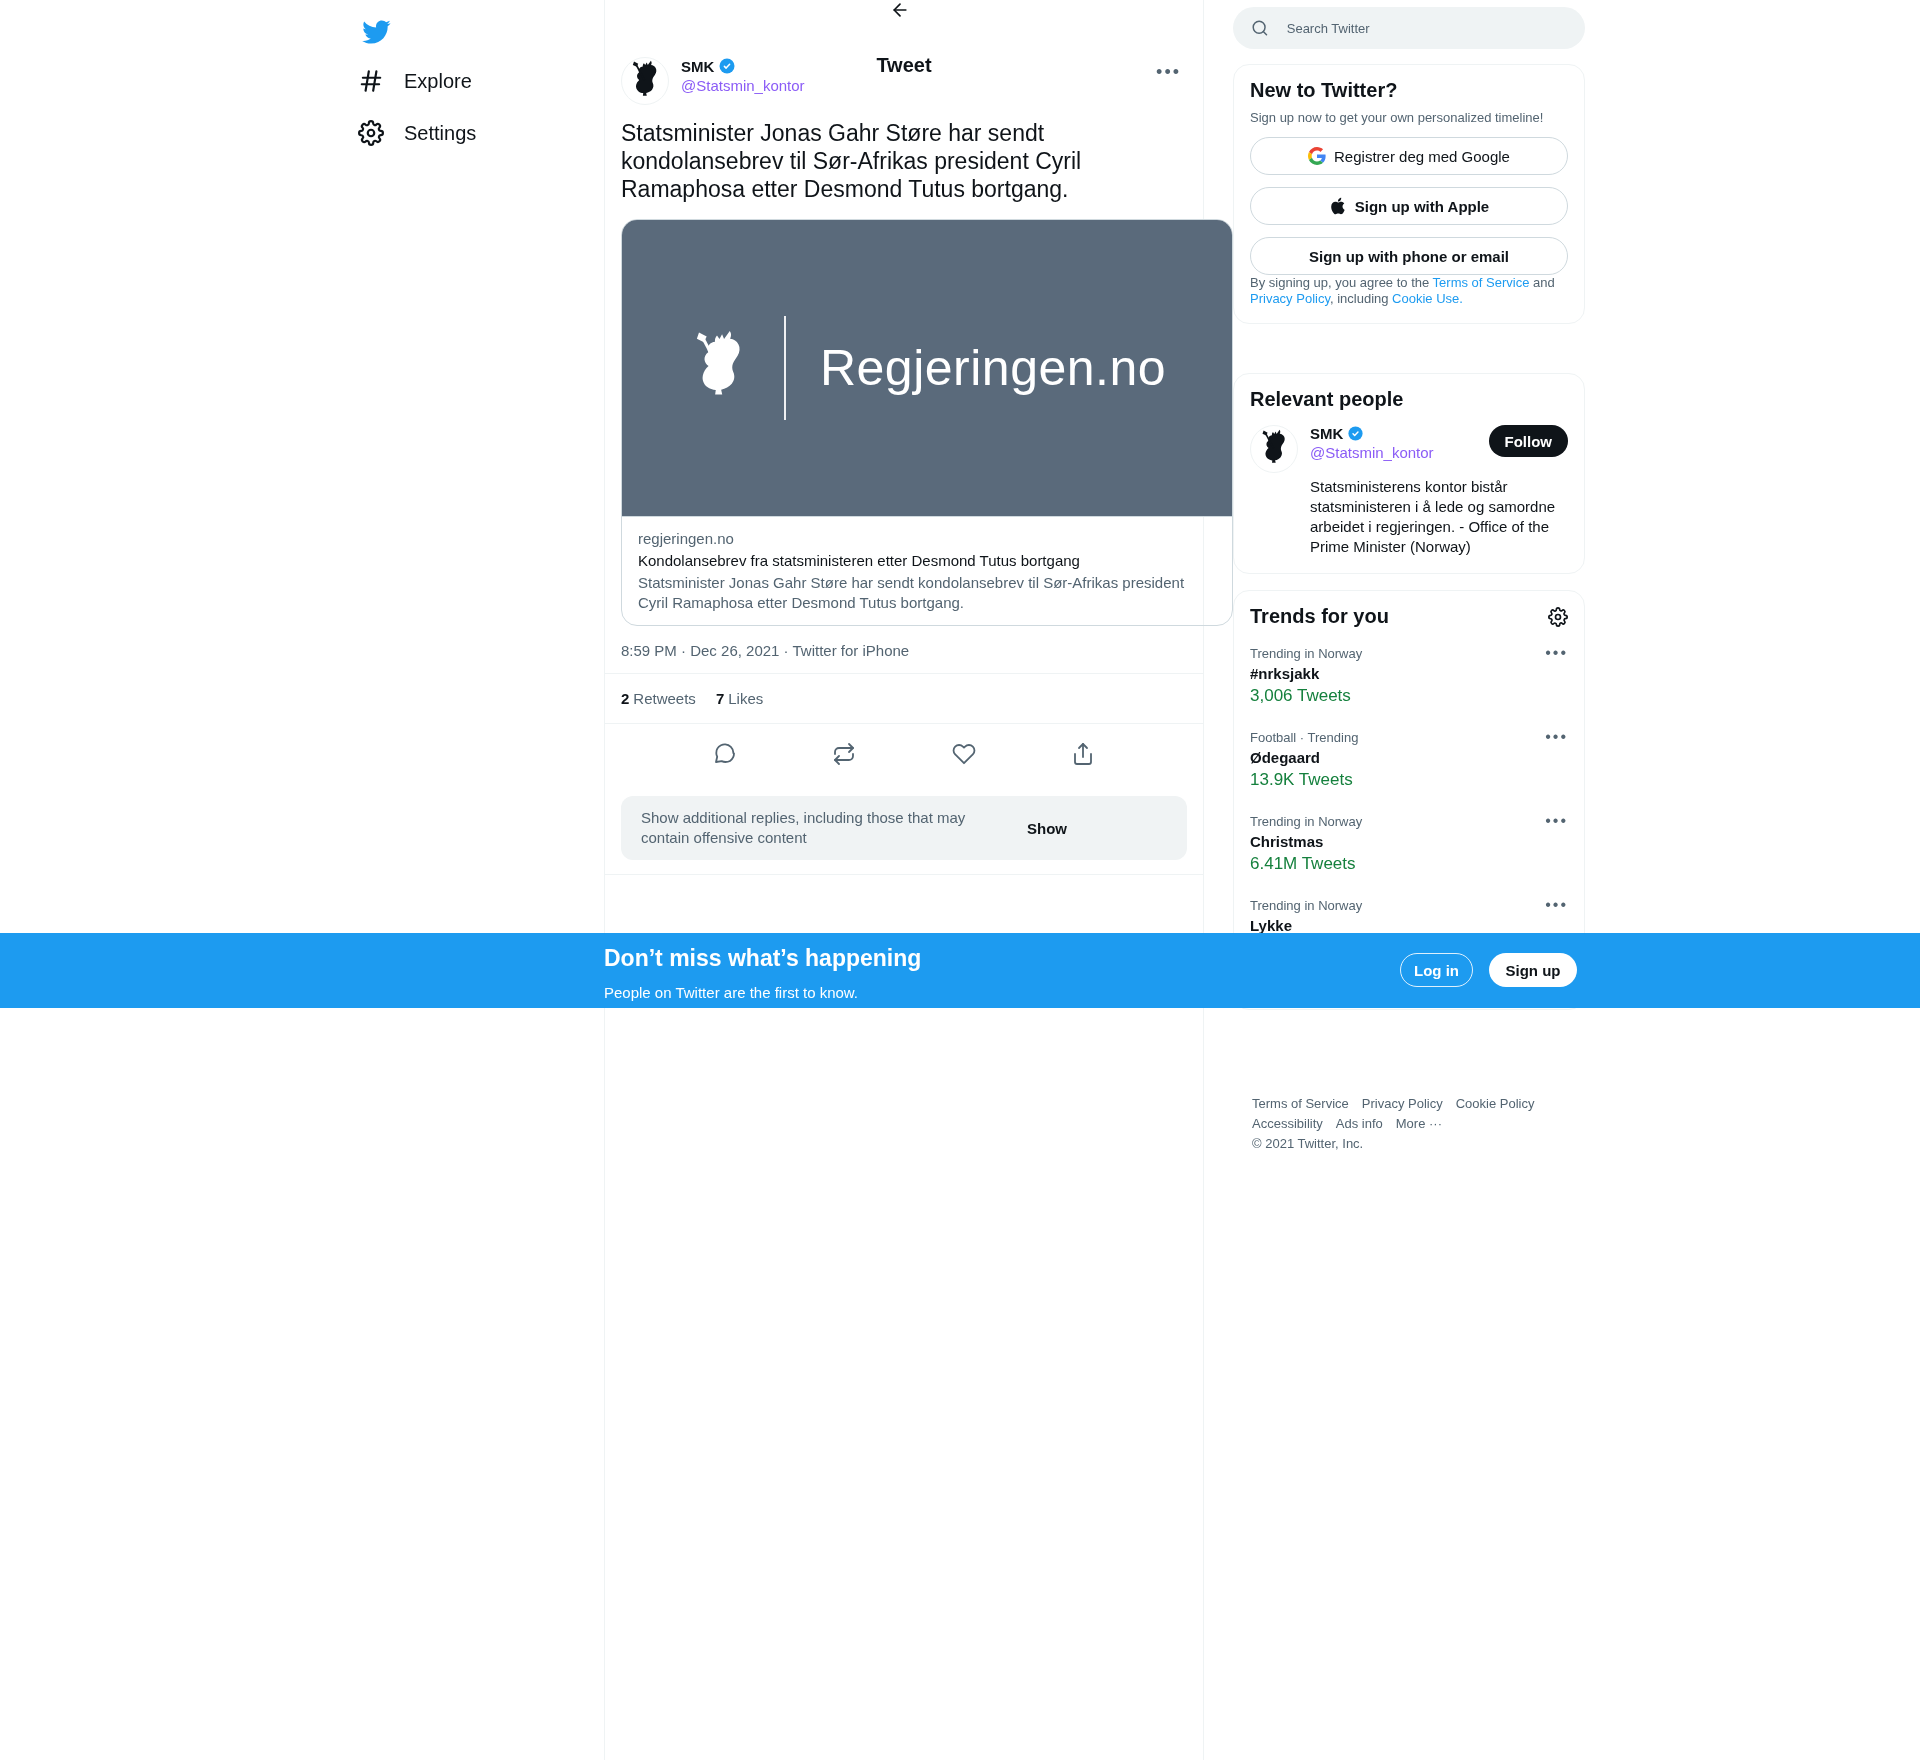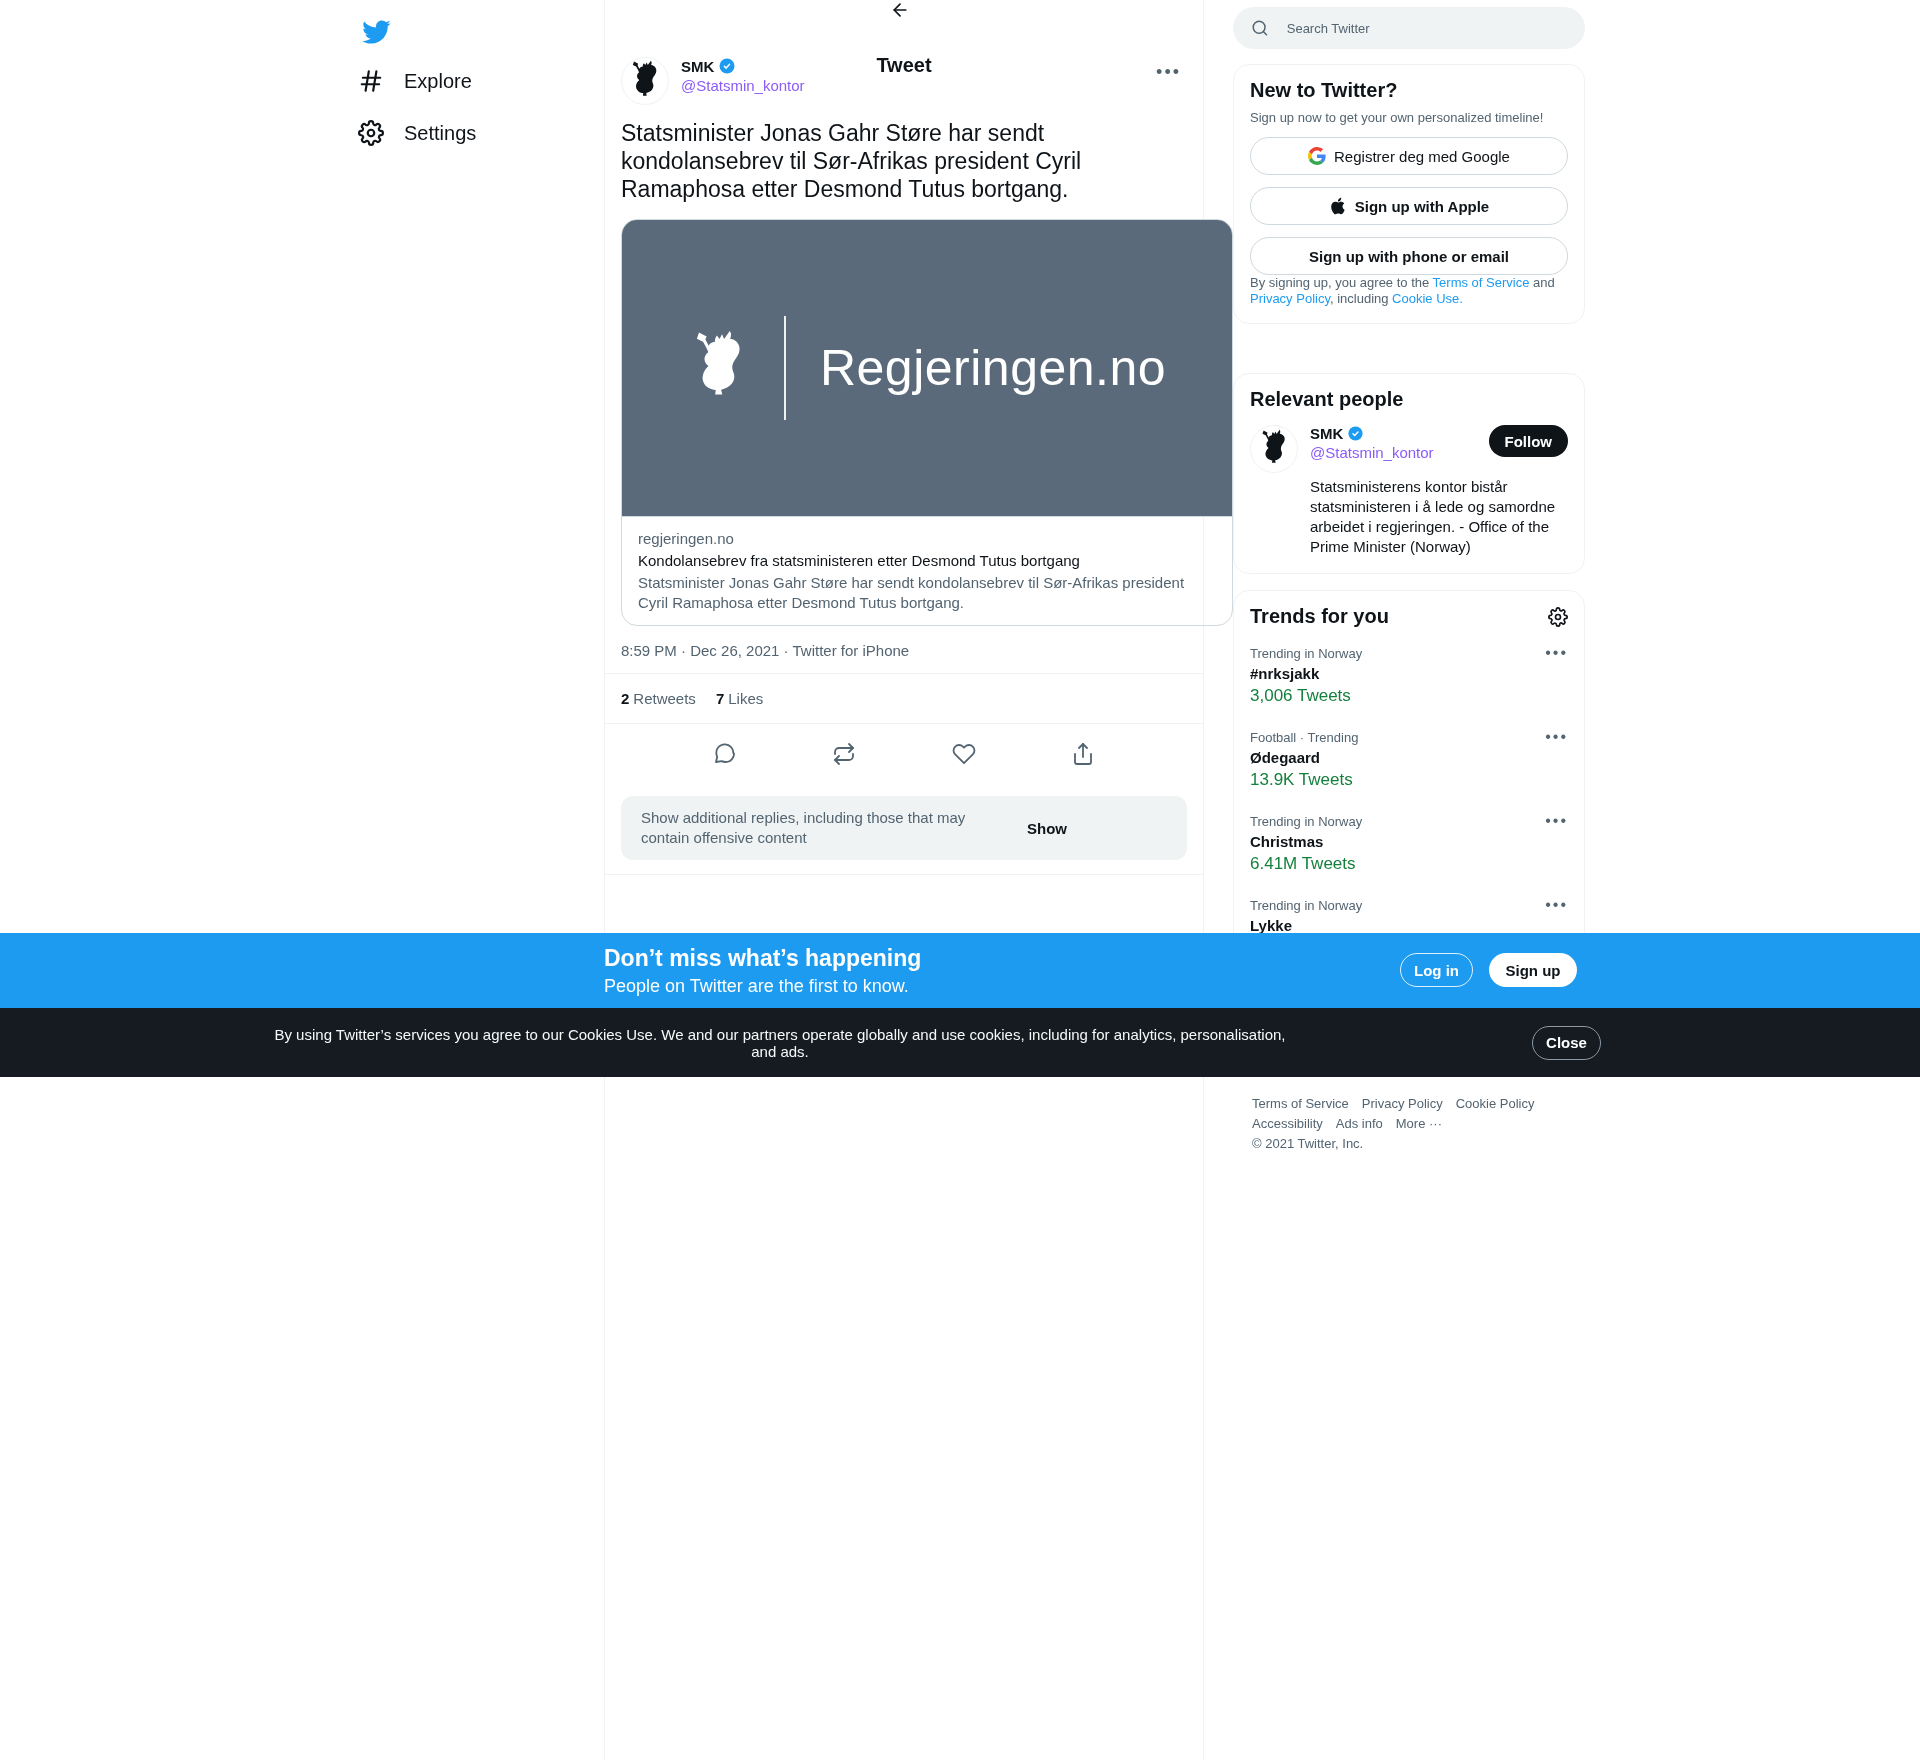--- a/index.html
+++ b/index.html
@@ -83,21 +83,21 @@
   .trend-item { position:relative; padding:12px 16px; cursor:pointer; }
   .trend-ctx { font-size:13px; color:#536471; }
   .trend-name { font-size:15px; font-weight:bold; color:#0f1419; margin-top:4px; }
   .trend-cnt { font-size:17px; color:#15803d; margin-top:4px; }
   .trend-more { position:absolute; right:16px; top:10px; color:#536471; font-size:16px; letter-spacing:2px; cursor:pointer; }
 
   
   .cta-banner { position:absolute; left:0; top:933px; width:1920px; height:75px; background:#1d9bf0; z-index:30; }
   .cta-txt { position:absolute; left:604px; top:12px; color:#fff; }
   .cta-title { font-size:23px; font-weight:bold; }
-  .cta-sub { font-size:18px; margin-top:4px; }
+  .cta-sub { font-size:15px; margin-top:12px; }
   .cta-btns { position:absolute; left:1400px; top:20px; display:flex; gap:16px; }
   .pill-btn { height:34px; border-radius:17px; font-size:15px; font-weight:bold; display:flex; align-items:center; justify-content:center; cursor:pointer; }
   .login-btn { width:73px; border:1px solid rgba(255,255,255,.85); color:#fff; background:transparent; }
   .signup-btn { width:88px; border:none; color:#0f1419; background:#fff; }
 
   .cookie-banner { position:absolute; left:0; top:1008px; width:1920px; height:69px; background:#151b21; z-index:30; }
   .cookie-txt { position:absolute; left:260px; width:1040px; top:50%; transform:translateY(-50%); text-align:center; color:#f7f9f9; font-size:15px; }
   .close-btn { position:absolute; left:1532px; top:50%; transform:translateY(-50%); width:69px; height:34px; border-radius:17px; border:1px solid #8b98a5; background:transparent; color:#fff; font-size:15px; font-weight:bold; cursor:pointer; }
 
   
@@ -360,18 +360,14 @@
     <div class="cta-txt">
       <div class="cta-title">Don’t miss what’s happening</div>
       <div class="cta-sub">People on Twitter are the first to know.</div>
     </div>
     <div class="cta-btns">
       <button class="pill-btn login-btn">Log in</button>
       <button class="pill-btn signup-btn">Sign up</button>
     </div>
   </div>
 
-  <div class="cookie-banner">
-    <div class="cookie-txt">By using Twitter’s services you agree to our Cookies Use. We and our partners operate globally and use cookies, including for analytics, personalisation, and ads.</div>
-    <button class="close-btn">Close</button>
-  </div>
 
 </div>
 
 </body></html>

